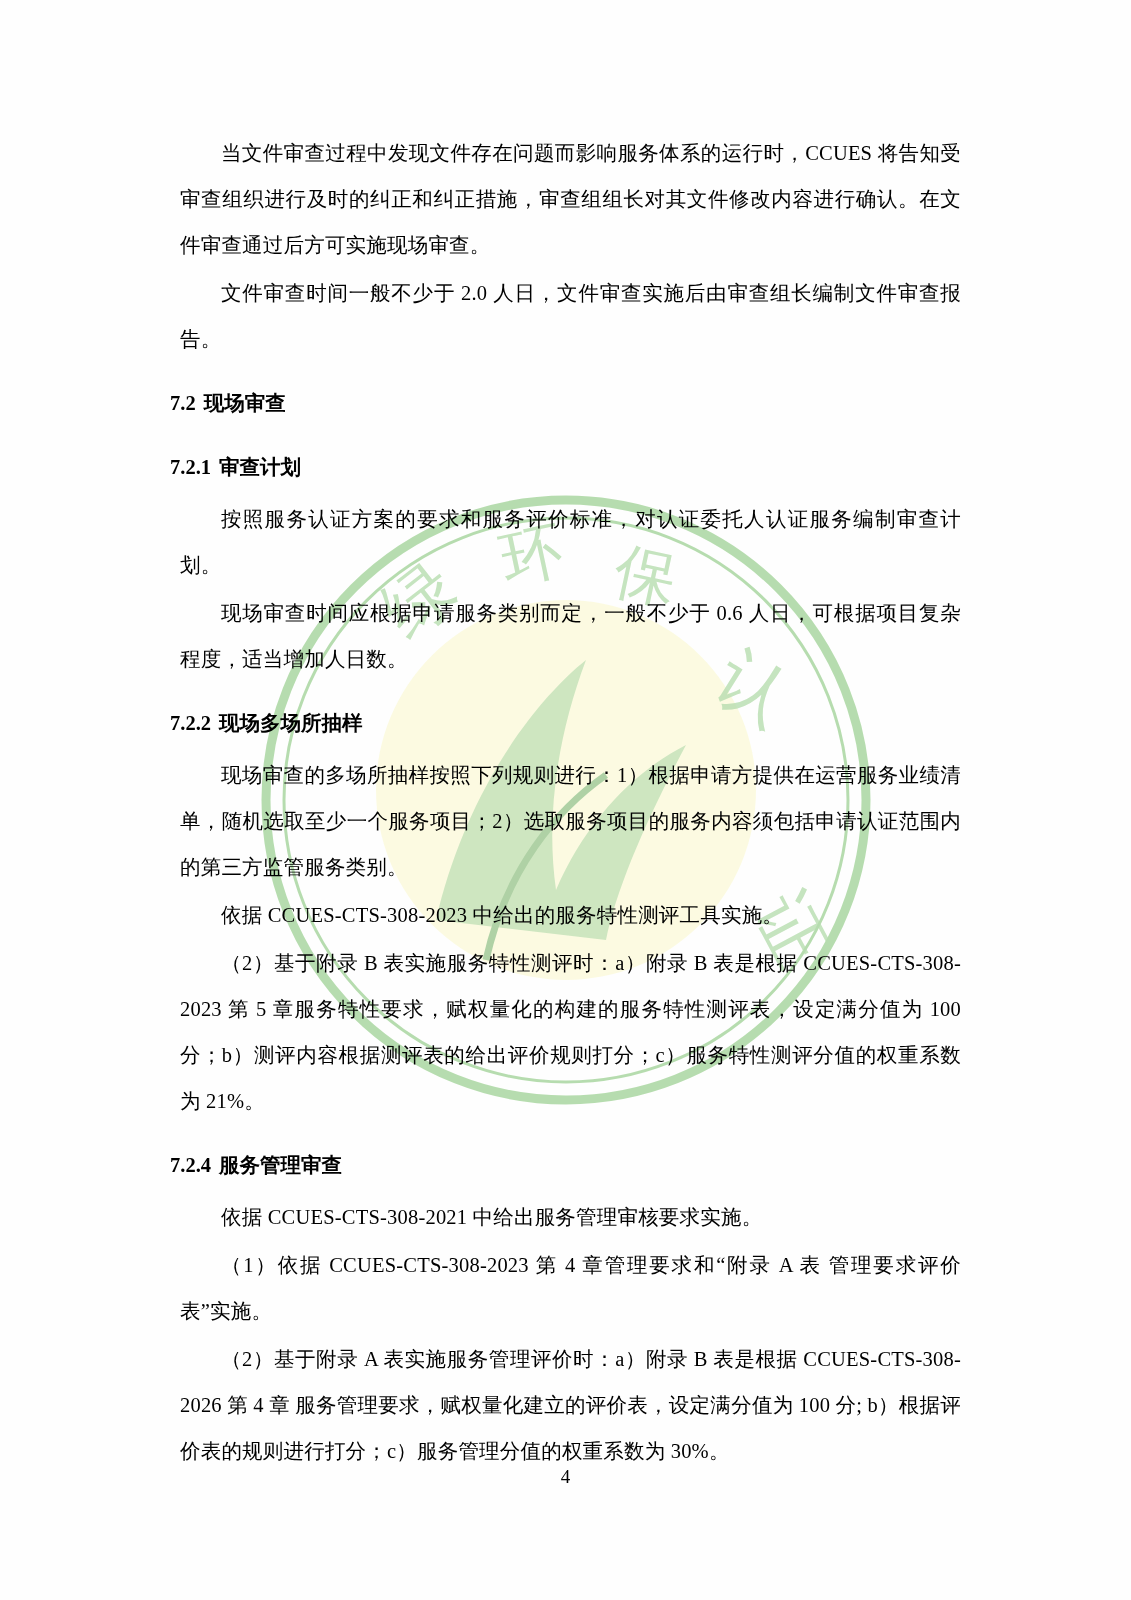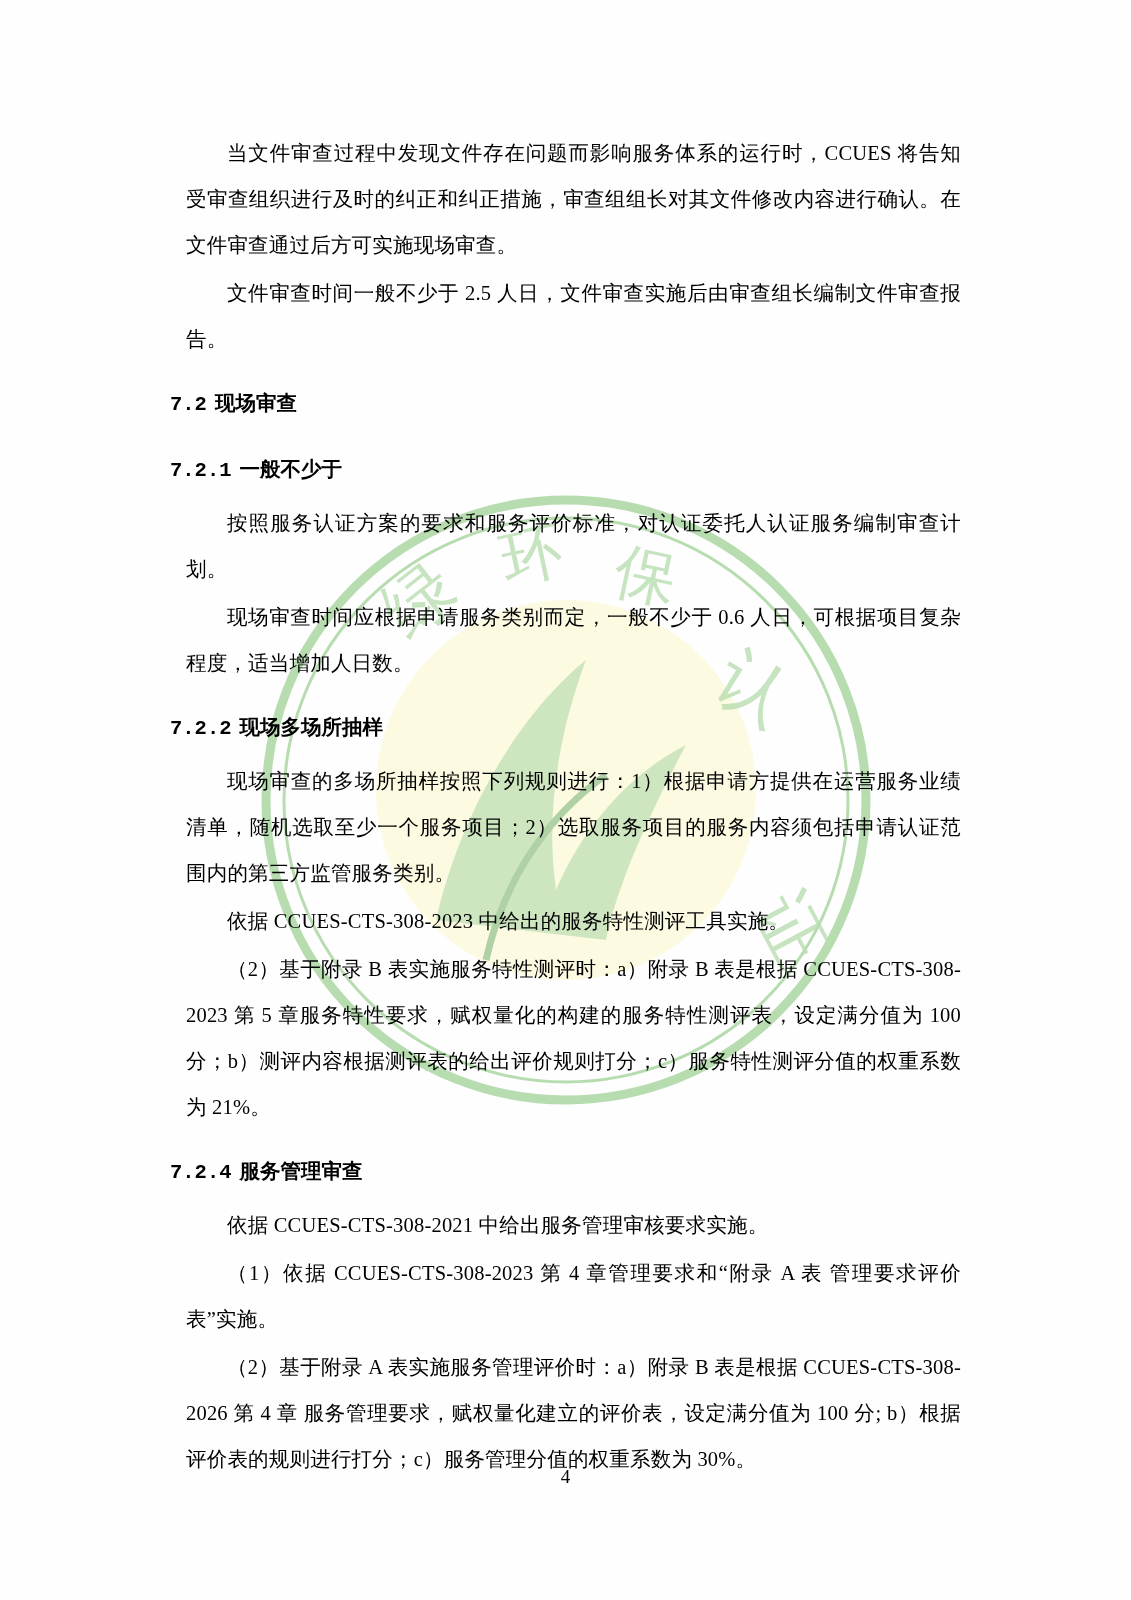--- a/index.html
+++ b/index.html
@@ -30,38 +30,38 @@
     pointer-events: none;
     z-index: 0;
   }
   .content {
     position: relative;
     z-index: 2;
     padding: 130px 170px 0 170px;
     box-sizing: border-box;
   }
   p.body-text {
-    margin: 0 0 0 16px;
+    margin: 0 0 0 10px;
     font-size: 20.5px;
     line-height: 46px;
     text-align: justify;
     text-justify: inter-ideograph;
     text-indent: 2em;
     letter-spacing: 0.2px;
   }
   h3.heading {
     margin: 18px 0 6px 0;
     font-size: 20.5px;
     line-height: 46px;
     font-weight: bold;
     font-family: "Liberation Sans", sans-serif;
     text-indent: 0;
   }
   h3.heading .num {
-    font-family: Liberation Mono, monospace;
+    font-family: Liberation Serif, serif;
     font-weight: bold;
     margin-right: 8px;
   }
   .para-block {
     margin-bottom: 2px;
   }
   .page-number {
     position: absolute;
     bottom: 112px;
     left: 0;
@@ -90,29 +90,29 @@
     <text x="355" y="100" font-family="Liberation Sans, sans-serif" font-size="62" fill="#7dc26f" opacity="0.8" transform="rotate(12 355 100)">保</text>
   </svg>
 
   <div class="content">
 
     <div class="para-block">
       <p class="body-text">当文件审查过程中发现文件存在问题而影响服务体系的运行时，CCUES 将告知受审查组织进行及时的纠正和纠正措施，审查组组长对其文件修改内容进行确认。在文件审查通过后方可实施现场审查。</p>
     </div>
 
     <div class="para-block">
-      <p class="body-text">文件审查时间一般不少于 2.5 人日，文件审查实施后由审查组长编制文件审查报告。</p>
+      <p class="body-text">文件审查时间一般不少于 2.0 人日，文件审查实施后由审查组长编制文件审查报告。</p>
     </div>
 
     <h3 class="heading">
       <span class="num">7.2</span><span>现场审查</span>
     </h3>
 
     <h3 class="heading">
-      <span class="num">7.2.1</span><span>一般不少于</span>
+      <span class="num">7.2.1</span><span>审查计划</span>
     </h3>
 
     <div class="para-block">
       <p class="body-text">按照服务认证方案的要求和服务评价标准，对认证委托人认证服务编制审查计划。</p>
     </div>
 
     <div class="para-block">
       <p class="body-text">现场审查时间应根据申请服务类别而定，一般不少于 0.6 人日，可根据项目复杂程度，适当增加人日数。</p>
     </div>
 

